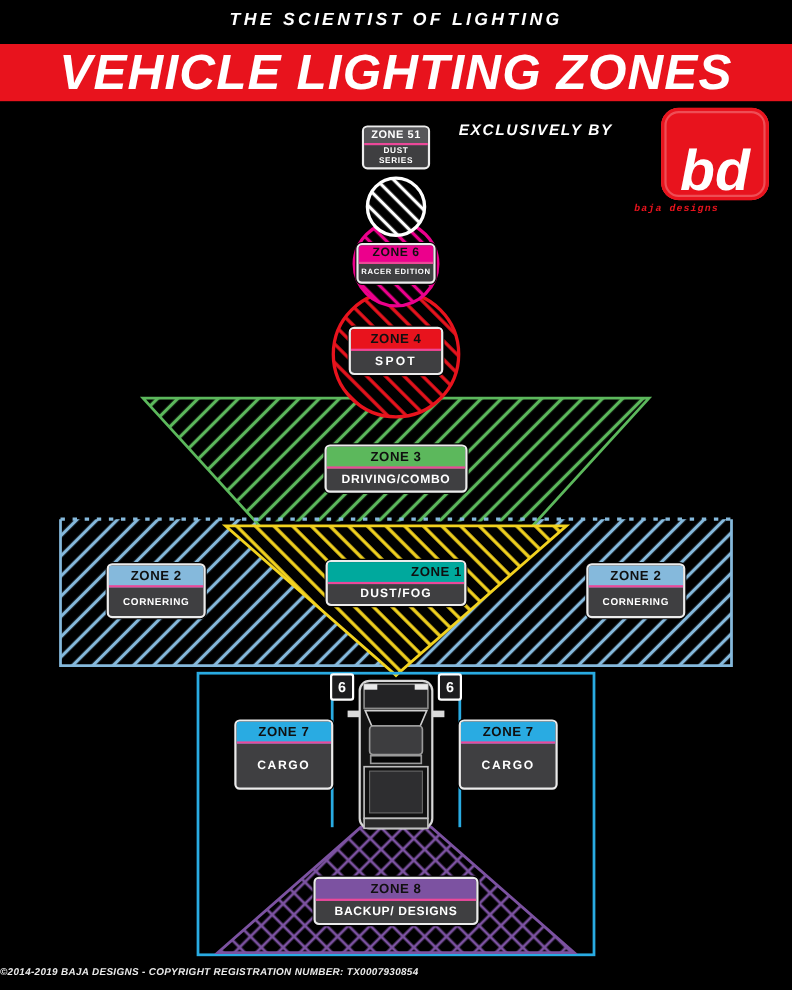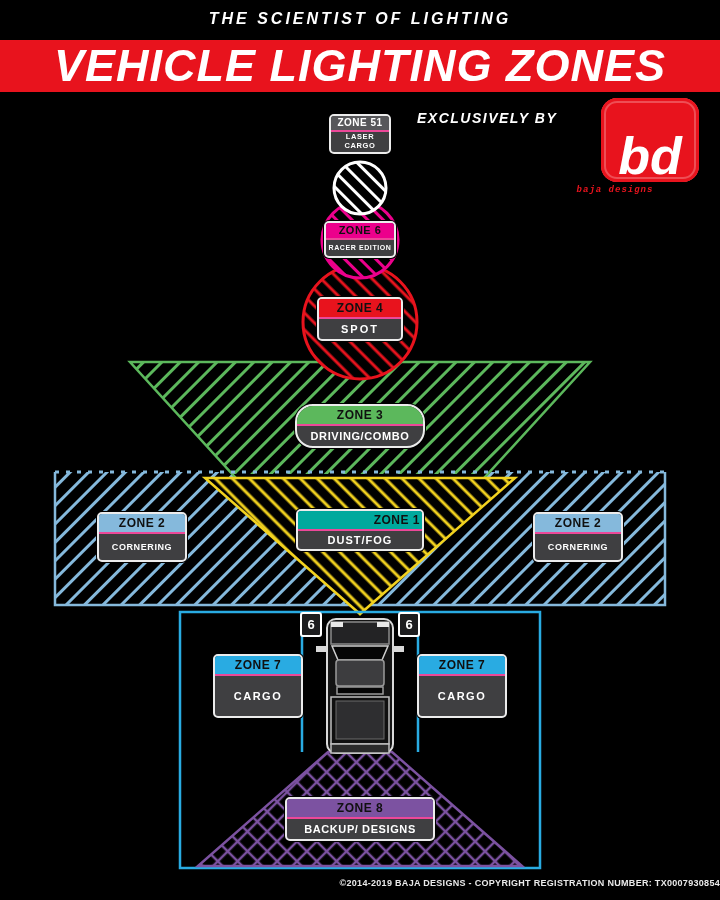--- a/index.html
+++ b/index.html
@@ -73,21 +73,21 @@
   .zb-zone51 .zone-hdr  { font-size:10px; padding:2px; }
   .zb-zone51 .zone-body { font-size:7.5px; padding:1px 8px; }
 
   .zb-zone6  { left:324px; top:221px; width:72px;  height:37px; }
   .zb-zone6 .zone-hdr  { font-size:11px; padding:2px; }
   .zb-zone6 .zone-body { font-size:7px; padding:1px 2px; }
 
   .zb-zone4  { left:317px; top:297px; width:86px;  height:44px; }
   .zb-zone4 .zone-body { font-size:11px; letter-spacing:2px; }
 
-  .zb-zone3  { left:295px; top:404px; width:130px; height:44px;border-radius:18px; }
+  .zb-zone3  { left:295px; top:404px; width:130px; height:44px; }
   .zb-zone3 .zone-body { font-size:11px; }
 
   .zb-zone1  { left:296px; top:509px; width:128px; height:42px; }
   .zb-zone1 .zone-body { font-size:11px; letter-spacing:1px; }
 
   .zb-zone2l { left:97px;  top:512px; width:90px;  height:50px; }
   .zb-zone2r { left:533px; top:512px; width:90px;  height:50px; }
   .zb-zone2l .zone-body, .zb-zone2r .zone-body { font-size:9px; }
 
   .zb-zone7l { left:213px; top:654px; width:90px;  height:64px; }
@@ -101,22 +101,22 @@
     position:absolute; z-index:2; width:22px; height:25px;
     border:2px solid #fff; border-radius:3px; background:#1d1d1f;
     color:#fff; font-weight:bold; font-size:13px;
     display:flex; align-items:center; justify-content:center;
   }
   .m6-left  { left:300px; top:612px; }
   .m6-right { left:398px; top:612px; }
 
   
   .footer {
-    top:878px; left:0; width:720px; text-align:right;
-    color:#eaeaea; font-weight:bold; font-size:9px; letter-spacing:0.3px;
+    top:878px; left:0; width:720px; text-align:left;
+    color:#eaeaea; font-weight:bold; font-size:9px; letter-spacing:0.3px;font-style:italic;
   }
 </style>
 </head>
 <body>
 
 <div class="stage">
 
   <svg class="abs diagram" width="720" height="900" viewBox="0 0 720 900">
     <defs>
       <pattern id="hW" width="11" height="11" patternUnits="userSpaceOnUse" patternTransform="rotate(-45)">
@@ -200,21 +200,21 @@
 
   <div class="abs exclusively">EXCLUSIVELY BY</div>
 
   <div class="abs logo-box">
     <div class="logo-monogram">bd</div>
   </div>
   <div class="abs logo-sub">baja designs</div>
 
   <div class="zone-box zb-zone51">
     <div class="zone-hdr hdr-dark">ZONE 51</div>
-    <div class="zone-body">LASER CARGO</div>
+    <div class="zone-body">DUST SERIES</div>
   </div>
 
   <div class="zone-box zb-zone6">
     <div class="zone-hdr hdr-magenta">ZONE 6</div>
     <div class="zone-body">RACER EDITION</div>
   </div>
 
   <div class="zone-box zb-zone4">
     <div class="zone-hdr hdr-red">ZONE 4</div>
     <div class="zone-body">SPOT</div>

